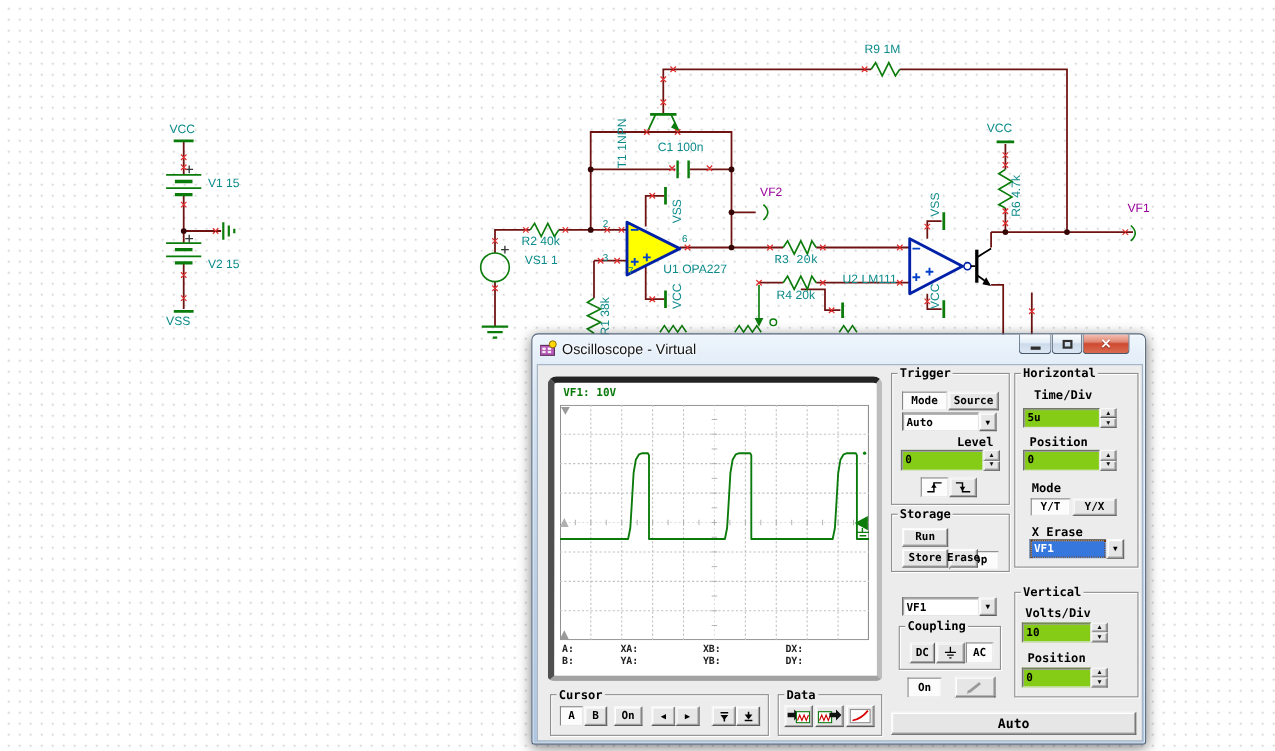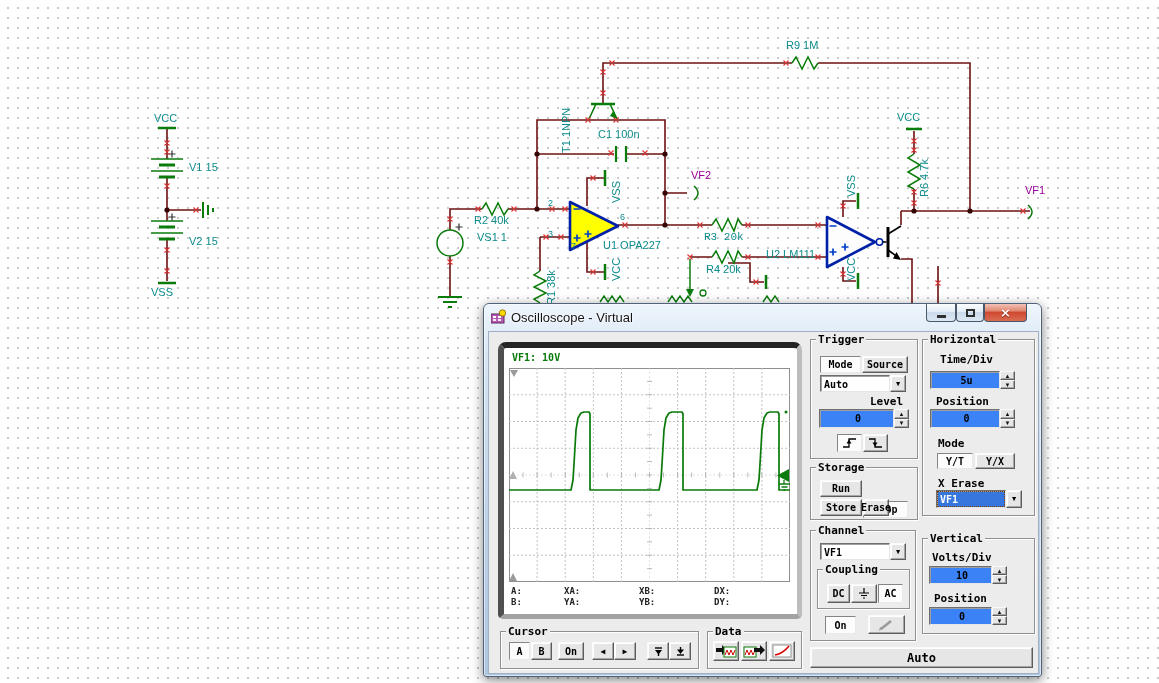--- a/index.html
+++ b/index.html
@@ -41,22 +41,22 @@
   .tick{stroke:#aaa;stroke-width:0.8;}
   .ctr{stroke:#cfcfcf;stroke-width:0.6;stroke-dasharray:2 2;}
   
   .grp{position:absolute;border:1px solid #8f8f8f;box-shadow:inset 1px 1px 0 #fff,1px 1px 0 #fff;box-sizing:border-box;}
   .grp-t{position:absolute;top:-7px;left:5px;background:#ececec;padding:0 2px;font:bold 11px "DejaVu Sans Mono",monospace;color:#000;white-space:nowrap;}
   .uilbl{position:absolute;font:bold 11px "DejaVu Sans Mono",monospace;color:#000;white-space:nowrap;}
   .btn{position:absolute;box-sizing:border-box;background:#e6e6e6;border:1px solid;border-color:#fafafa #5d5d5d #5d5d5d #fafafa;
     box-shadow:inset -1px -1px 0 #a6a6a6,inset 1px 1px 0 #fff;
     font:bold 10px "DejaVu Sans Mono",monospace;color:#000;display:flex;align-items:center;justify-content:center;cursor:pointer;}
   .btn.pressed{background:#fcfcfc;border-color:#858585 #e9e9e9 #e9e9e9 #858585;box-shadow:none;}
-  .inp{position:absolute;box-sizing:border-box;background:#3b82f6;border:1px solid;border-color:#6f6f6f #e6e6e6 #e6e6e6 #6f6f6f;
-    box-shadow:inset 1px 1px 0 #9f9f9f;font:bold 10px "DejaVu Sans Mono",monospace;color:#000;padding:3px 0 0 3px;text-align:center;}
+  .inp{position:absolute;box-sizing:border-box;background:#84cc16;border:1px solid;border-color:#6f6f6f #e6e6e6 #e6e6e6 #6f6f6f;
+    box-shadow:inset 1px 1px 0 #9f9f9f;font:bold 10px "DejaVu Sans Mono",monospace;color:#000;padding:3px 0 0 3px;}
   .combo-f{position:absolute;box-sizing:border-box;background:#fff;border:1px solid;border-color:#6f6f6f #e6e6e6 #e6e6e6 #6f6f6f;
     box-shadow:inset 1px 1px 0 #9f9f9f;font:bold 10px "DejaVu Sans Mono",monospace;color:#000;padding:3px 0 0 3px;cursor:pointer;}
   .combo-f.sel{background:#3577dd;color:#fff;outline:1px dotted #7a3a00;outline-offset:-2px;}
   .dd{font-size:7px;}
   .spin{position:absolute;display:flex;flex-direction:column;box-sizing:border-box;}
   .sp{flex:1;box-sizing:border-box;background:#e6e6e6;border:1px solid;border-color:#fafafa #5d5d5d #5d5d5d #fafafa;
     box-shadow:inset -1px -1px 0 #a6a6a6;font-size:6px;line-height:1;display:flex;align-items:center;justify-content:center;cursor:pointer;color:#111;}
   .arrowch{font-size:8px;}
 </style>
 </head>
@@ -362,23 +362,20 @@
       </div>
 
       <div class="grp" style="left:321px;top:135px;width:108px;height:53px;">
         <span class="grp-t">Storage</span>
       </div>
       <div class="btn" style="left:331px;top:148px;width:42px;height:17px;">Run</div>
       <div class="btn pressed" style="left:374px;top:148px;width:45px;height:17px;margin-top:21px;">Stop</div>
       <div class="btn" style="left:331px;top:167px;width:42px;height:17px;">Store</div>
       <div class="btn" style="left:374px;top:167px;width:26px;height:17px;">Erase</div>
 
-      <div class="grp" style="left:321px;top:198px;width:106px;height:111px;">
-        <span class="grp-t">Channel</span>
-      </div>
       <div class="combo-f" style="left:331px;top:211px;width:70px;height:17px;">VF1</div>
       <div class="btn" style="left:401px;top:211px;width:16px;height:17px;">
           <span class="dd">▼</span>
         </div>
       <div class="grp" style="left:328px;top:237px;width:93px;height:40px;">
         <span class="grp-t">Coupling</span>
       </div>
       <div class="btn" style="left:338px;top:252px;width:23px;height:19px;">DC</div>
       <div class="btn" style="left:362px;top:252px;width:26px;height:19px;">
         <svg width="14" height="13">

